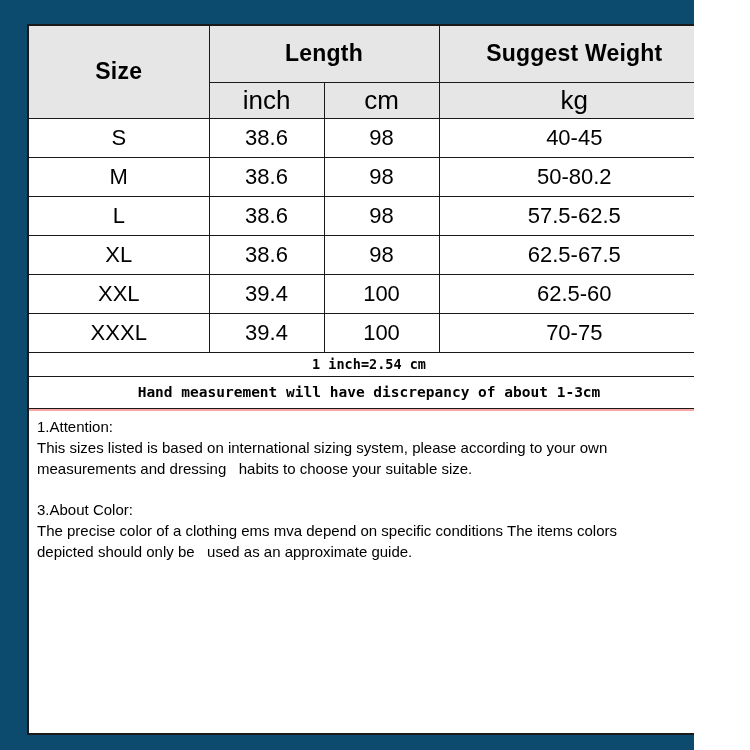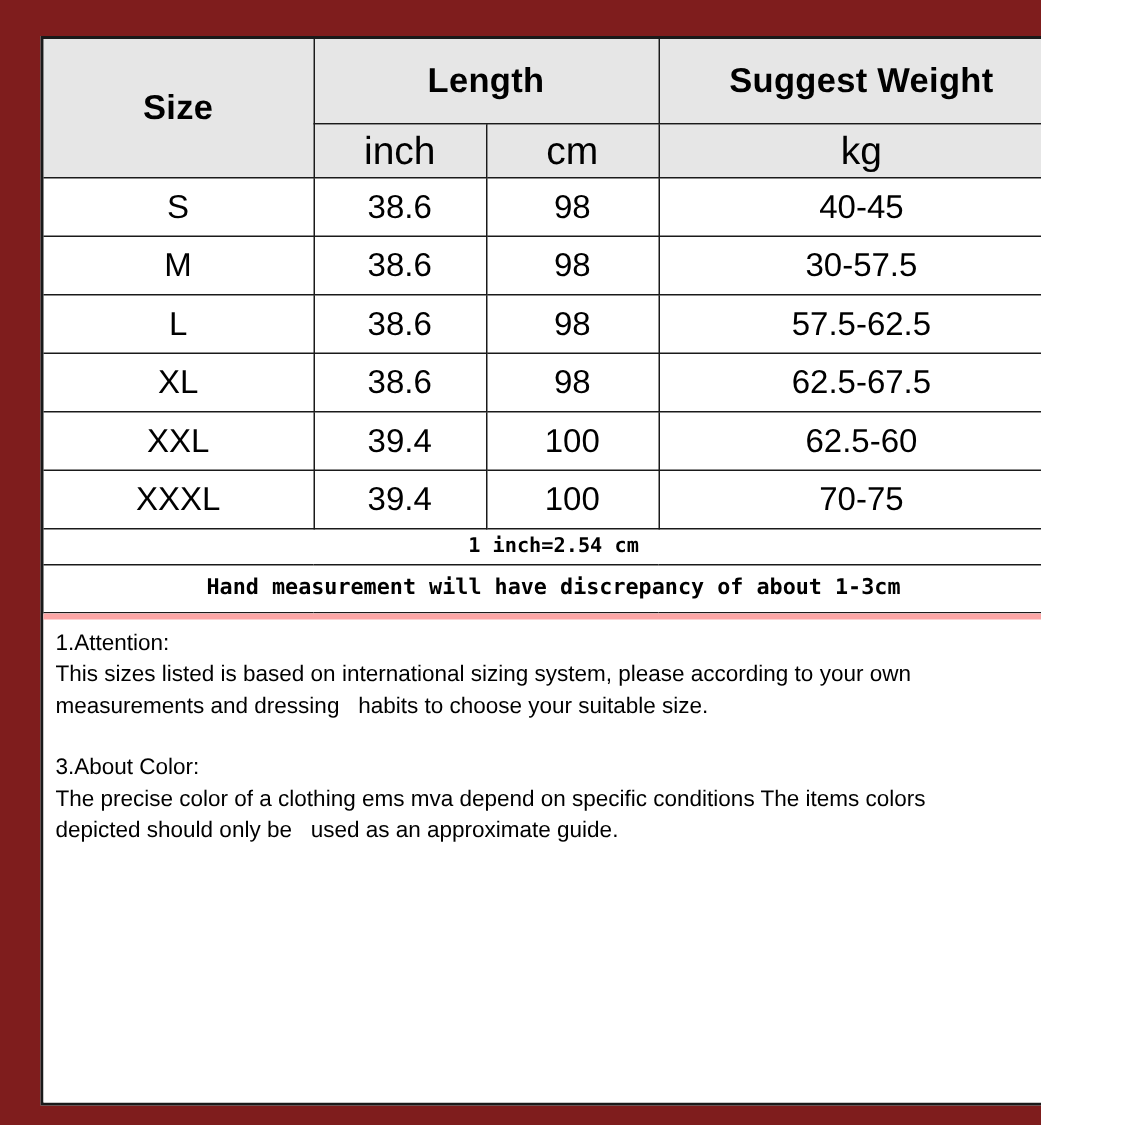--- a/index.html
+++ b/index.html
@@ -1,20 +1,20 @@
 <!DOCTYPE html>
 <html><head>
 <meta charset="utf-8">
 <style>
   html, body { margin: 0; padding: 0; background: #ffffff; }
   .canvas {
     position: relative;
     width: 694px;
     height: 750px;
-    background: #7f1d1d;
+    background: #0c4a6e;
     font-family: "Liberation Sans", sans-serif;
     color: #000000;
     overflow: hidden;
   }
   .frame {
     position: absolute;
     left: 27px;
     top: 24px;
     width: 684px;
     border: 2px solid #1a1a1a;
@@ -59,21 +59,21 @@
   tr.footnote-row-2 { height: 32px; }
   td.mono-note {
     font-family: "DejaVu Sans Mono", "Liberation Mono", monospace;
     font-weight: bold;
     background: #ffffff;
   }
   tr.footnote-row-1 td.mono-note { font-size: 13.5px; }
   tr.footnote-row-2 td.mono-note { font-size: 14.5px; }
 
   .notes {
-    border-top: 4px solid #fca5a5;
+    border-top: 2px solid #fca5a5;
     background: #ffffff;
     padding: 5px 8px 6px 8px;
     height: 311px;
     box-sizing: content-box;
   }
   .notes p {
     margin: 0 0 20px 0;
     font-size: 15px;
     line-height: 21px;
     white-space: pre-wrap;
@@ -110,21 +110,21 @@
         <tr class="data-row">
           <td>S</td>
           <td>38.6</td>
           <td>98</td>
           <td>40-45</td>
         </tr>
         <tr class="data-row">
           <td>M</td>
           <td>38.6</td>
           <td>98</td>
-          <td>30-57.5</td>
+          <td>50-80.2</td>
         </tr>
         <tr class="data-row">
           <td>L</td>
           <td>38.6</td>
           <td>98</td>
           <td>57.5-62.5</td>
         </tr>
         <tr class="data-row">
           <td>XL</td>
           <td>38.6</td>

